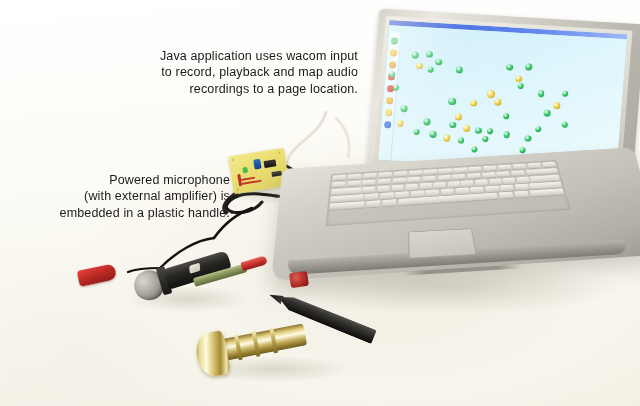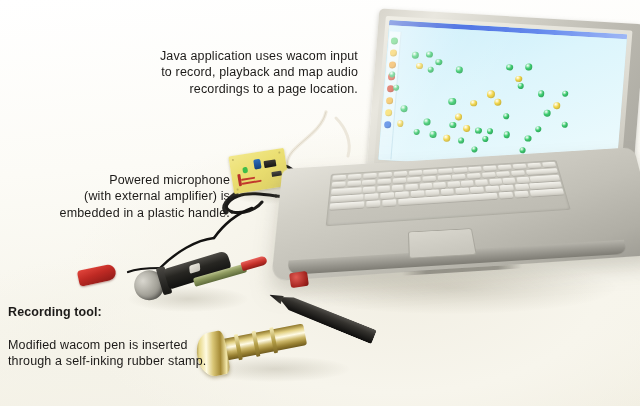--- a/index.html
+++ b/index.html
@@ -605,20 +605,15 @@
 to record, playback and map audio
 recordings to a page location.</span>
   </div>
 
   <div class="caption cap-mic">
     <span>Powered microphone
 (with external amplifier) is
 embedded in a plastic handle.</span>
   </div>
 
-  <div class="caption cap-record">
-    <span class="hd">Recording tool:</span>
-    <span>Modified wacom pen is inserted
-through a self-inking rubber stamp.</span>
-  </div>
 
 
 </div>
 
 </body></html>

